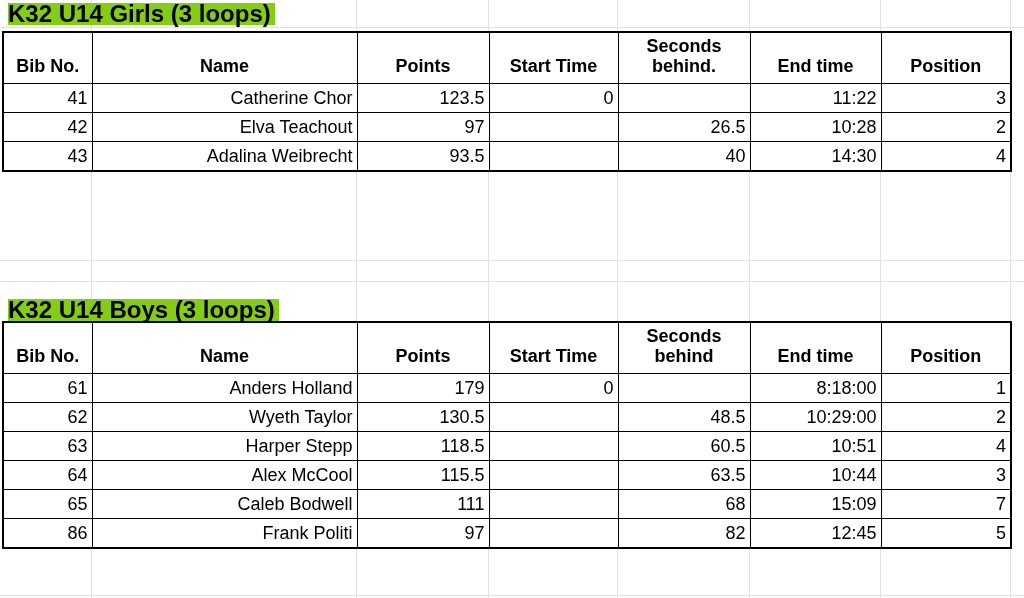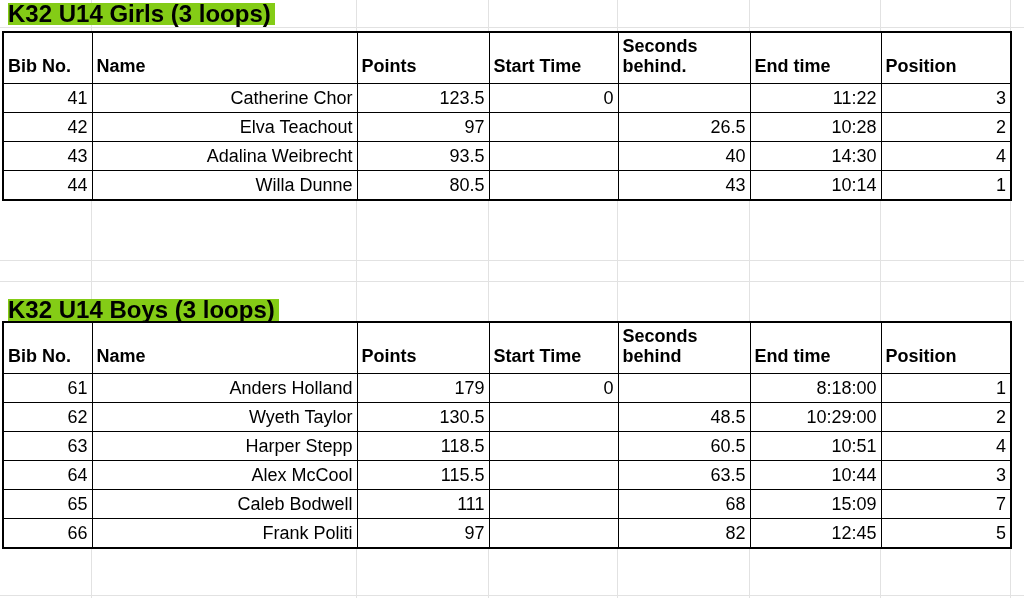--- a/index.html
+++ b/index.html
@@ -42,21 +42,21 @@
 
   table.results th, table.results td{
     border:1px solid #000;
     font-size:18px;
     padding:0 4px;
     overflow:hidden;
     white-space:nowrap;
   }
   table.results thead th{
     font-weight:bold;
-    text-align:left;
+    text-align:center;
     vertical-align:bottom;
     height:43px;
     padding-bottom:7px;
     line-height:20px;
     white-space:pre-line;
   }
   table.results tbody td{
     height:28px;
     vertical-align:middle;
   }
@@ -130,29 +130,20 @@
         </tr>
         <tr>
           <td class="align-right">43</td>
           <td class="align-left">Adalina Weibrecht</td>
           <td class="align-right">93.5</td>
           <td class="align-right"></td>
           <td class="align-right">40</td>
           <td class="align-right">14:30</td>
           <td class="align-right">4</td>
         </tr>
-        <tr>
-          <td class="align-right">44</td>
-          <td class="align-left">Willa Dunne</td>
-          <td class="align-right">80.5</td>
-          <td class="align-right"></td>
-          <td class="align-right">43</td>
-          <td class="align-right">10:14</td>
-          <td class="align-right">1</td>
-        </tr>
       </tbody>
   </table>
 
   <table id="table-1" class="results">
     <colgroup>
       <col class="c0">
         <col class="c1">
         <col class="c2">
         <col class="c3">
       <col class="c4">
@@ -211,21 +202,21 @@
         <tr>
           <td class="align-right">65</td>
           <td class="align-left">Caleb Bodwell</td>
           <td class="align-right">111</td>
           <td class="align-right"></td>
           <td class="align-right">68</td>
           <td class="align-right">15:09</td>
           <td class="align-right">7</td>
         </tr>
         <tr>
-          <td class="align-right">66</td>
+          <td class="align-right">86</td>
           <td class="align-left">Frank Politi</td>
           <td class="align-right">97</td>
           <td class="align-right"></td>
           <td class="align-right">82</td>
           <td class="align-right">12:45</td>
           <td class="align-right">5</td>
         </tr>
       </tbody>
   </table>
 

